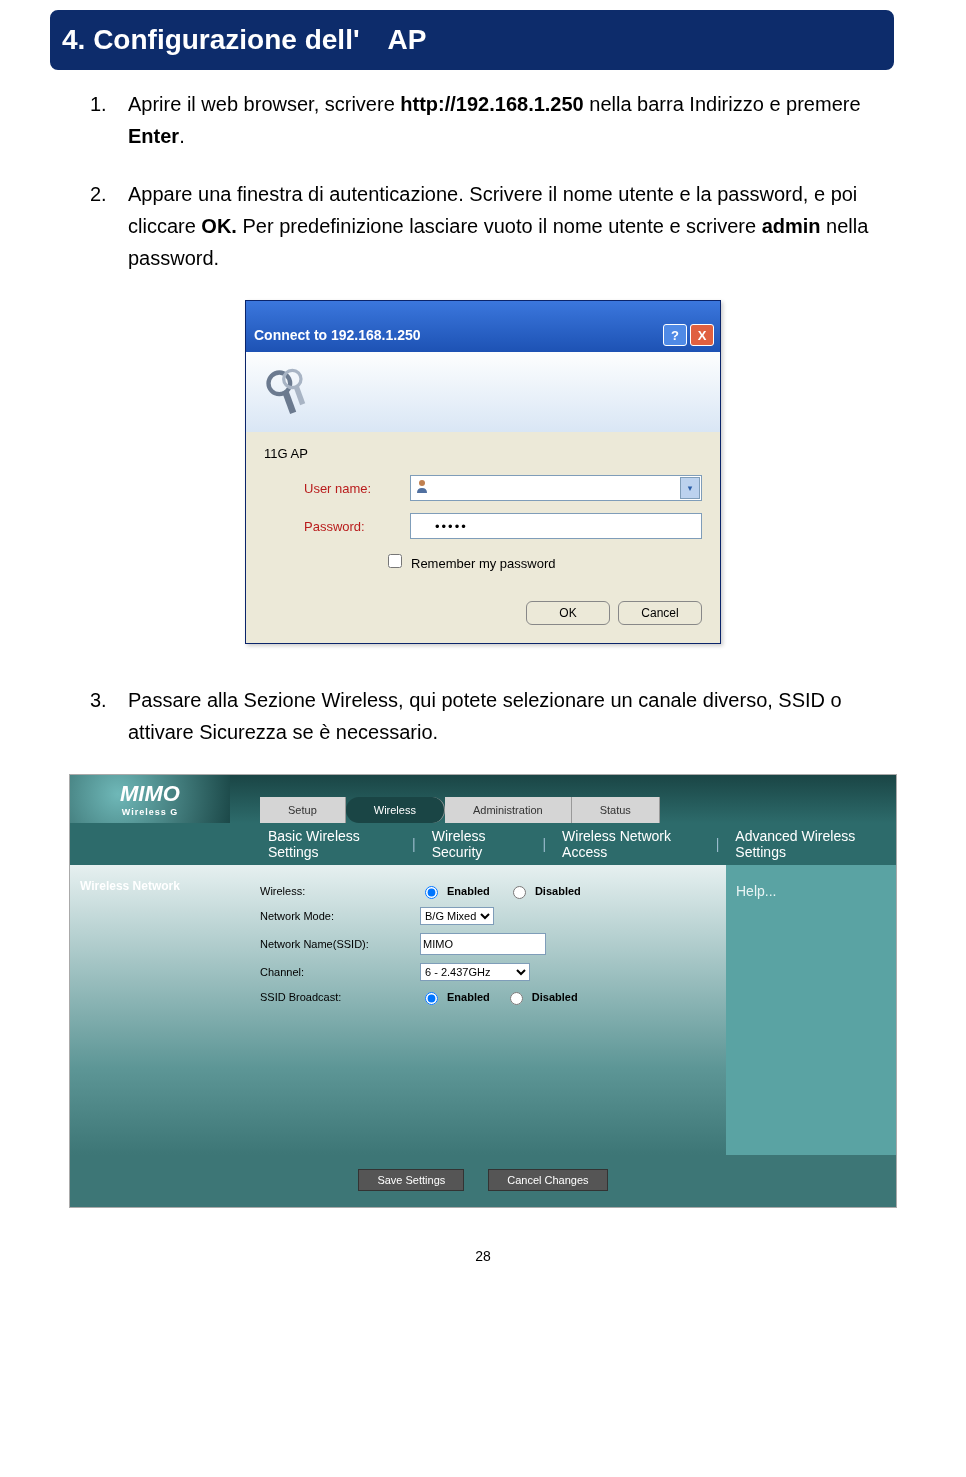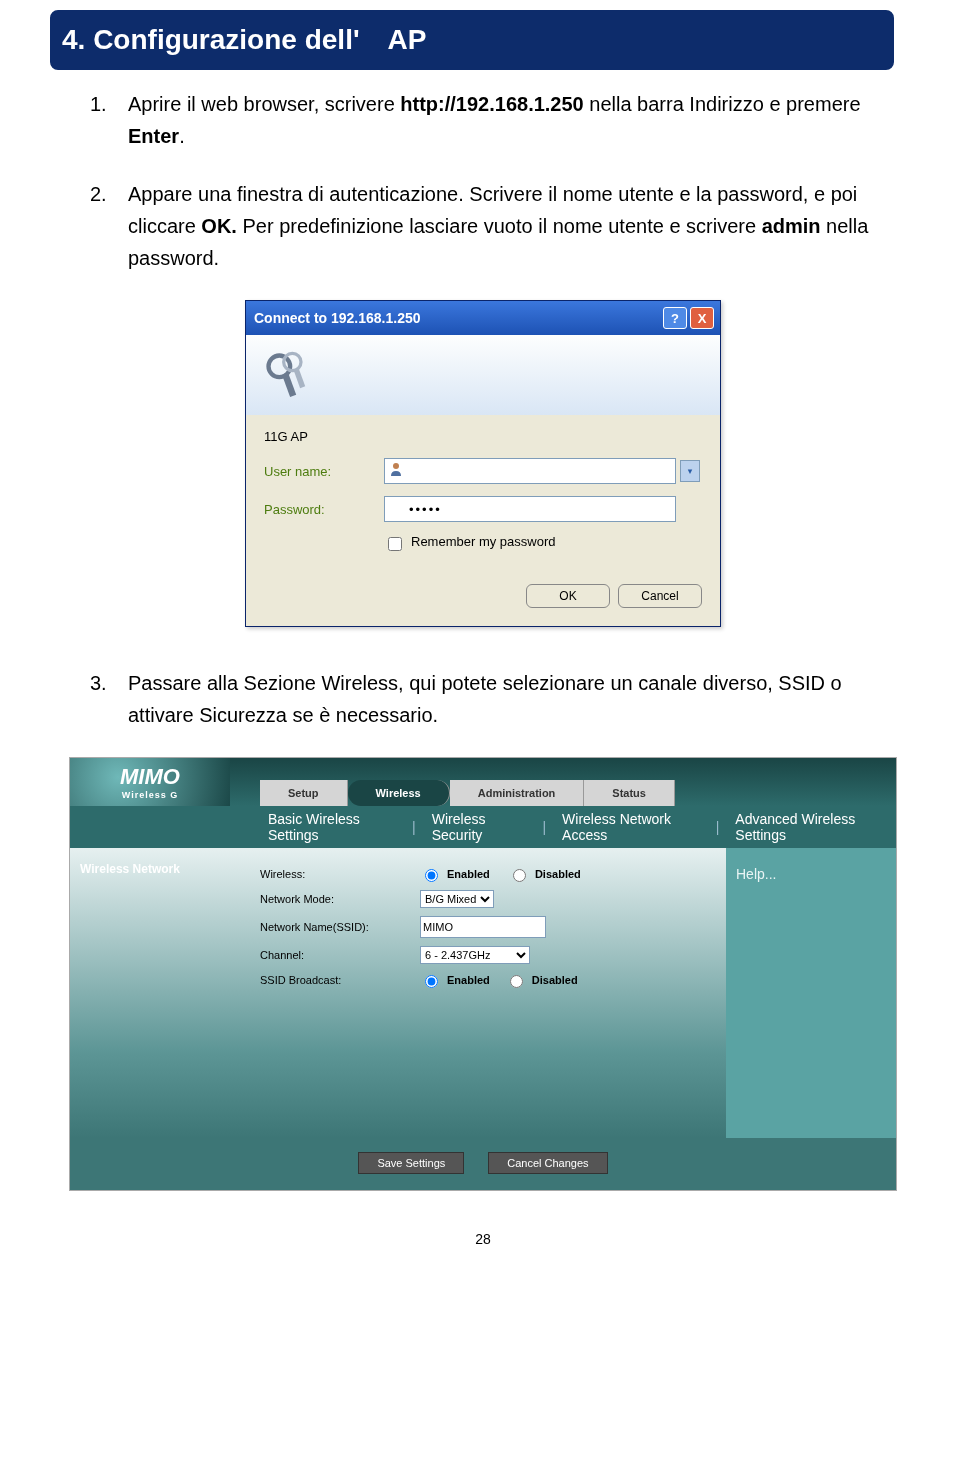--- a/index.html
+++ b/index.html
@@ -41,21 +41,21 @@
     border: 1px solid #0a246a;
     background: #ece9d8;
     font-family: Tahoma, sans-serif;
     font-size: 13px;
     box-shadow: 2px 2px 4px rgba(0,0,0,0.2);
   }
   .auth-titlebar {
     background: linear-gradient(to bottom, #3b77dd, #1d52b4);
     color:#fff;
     font-weight:bold;
-    padding: 6px 6px 6px 8px;
+    padding: 23px 6px 6px 8px;
     display:flex;
     align-items:center;
     justify-content:space-between;
     font-size:14px;
   }
   .tb-buttons { display:flex; gap:3px;}
   .tb-btn {
     width:22px; height:20px; border-radius:3px;
     display:flex;align-items:center;justify-content:center;
     font-weight:bold;font-size:13px;
@@ -70,42 +70,42 @@
     padding-left:16px;
   }
   .keys-icon {
     width:52px;height:52px;
     color:#94a3b8;
   }
   .auth-body {
     padding: 14px 18px 18px 18px;
   }
   .auth-row { display:flex; align-items:center; margin-bottom:12px;}
-  .auth-label { width:120px; color:#4d7c0f;}
+  .auth-label { width:120px; color:#b91c1c;margin-left:40px;}
   .auth-input-wrap { flex:1; position:relative; }
   .auth-input {
     width: 244px; height:22px;
     border:1px solid #7f9db9;
     background:#fff;
     padding:1px 22px 1px 24px;
     font-size:13px;
     letter-spacing:1px;
   }
   .auth-input.pw { letter-spacing:2px; font-family:Arial;}
   .user-icon-small {
     position:absolute; left:4px; top:3px; width:16px;height:16px;
   }
   .dropdown-caret {
     position:absolute; right:2px; top:2px;
     width:18px;height:20px;
     background:#bcd2ee;border:1px solid #7f9db9;
     display:flex;align-items:center;justify-content:center;
     font-size:9px;color:#2b5ea8;
   }
-  .remember-row { margin-left:120px; display:flex;align-items:flex-start; gap:6px; margin-bottom:20px;}
+  .remember-row { margin-left:120px; display:flex;align-items:flex-end; gap:6px; margin-bottom:20px;}
   .remember-row input {width:14px;height:14px;}
   .auth-buttons { display:flex; justify-content:flex-end; gap:8px; padding-top:10px;}
   .auth-buttons button {
     width:84px; height:24px;
     background:#ece9d8;
     border:1px solid #888;
     border-radius:6px;
     font-size:12px;
   }
   .server-name { margin-bottom:14px;}
@@ -133,21 +133,21 @@
     font-weight:bold;
     position:relative;
   }
   .mimo-big { font-size:22px; font-style:italic;}
   .mimo-sub { font-size:9px; letter-spacing:1px;}
   .top-tabs { display:flex; align-items:flex-end; flex:1; padding-left:30px; gap:0;}
   .top-tab {
     padding:7px 28px;
     background:#d5d5d5;
     color:#333;
-    font-weight:bold;
+    font-weight:normal;
     font-size:11px;
     border-right:1px solid #999;
   }
   .top-tab.active { background:#1a4545; color:#fff;border-radius:13px;}
   .router-sub {
     background:#2d6b6b;
     color:#fff;
     display:flex;
     font-size:14px;
     padding:5px 0 5px 190px;

